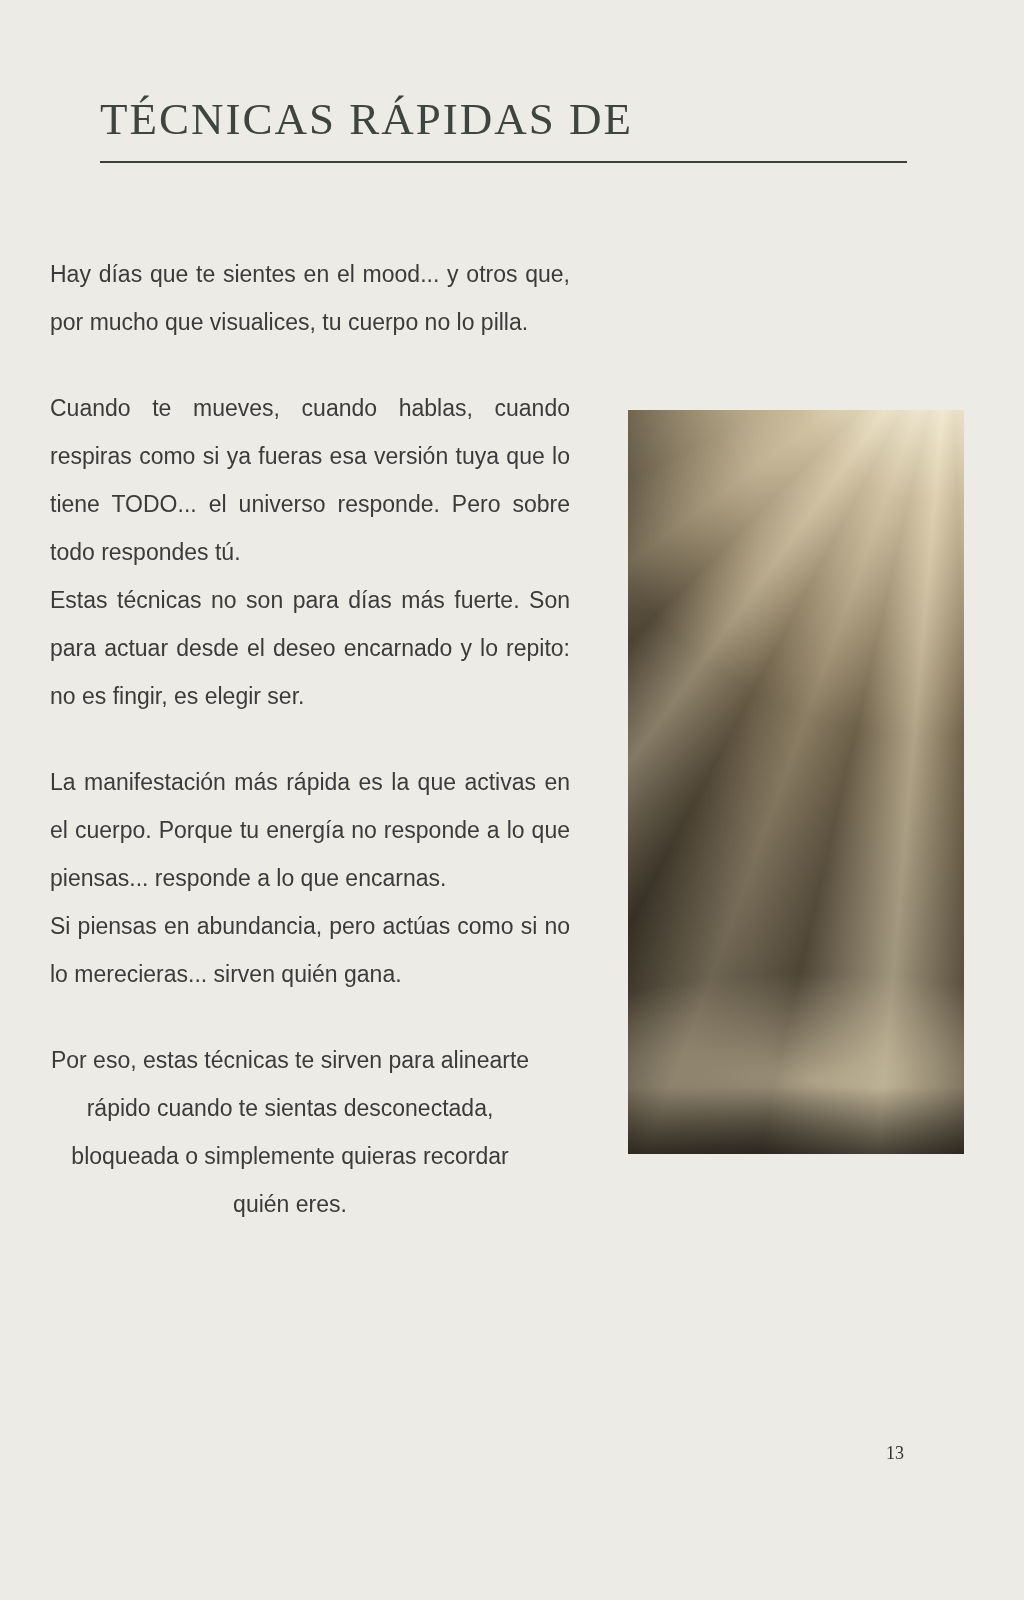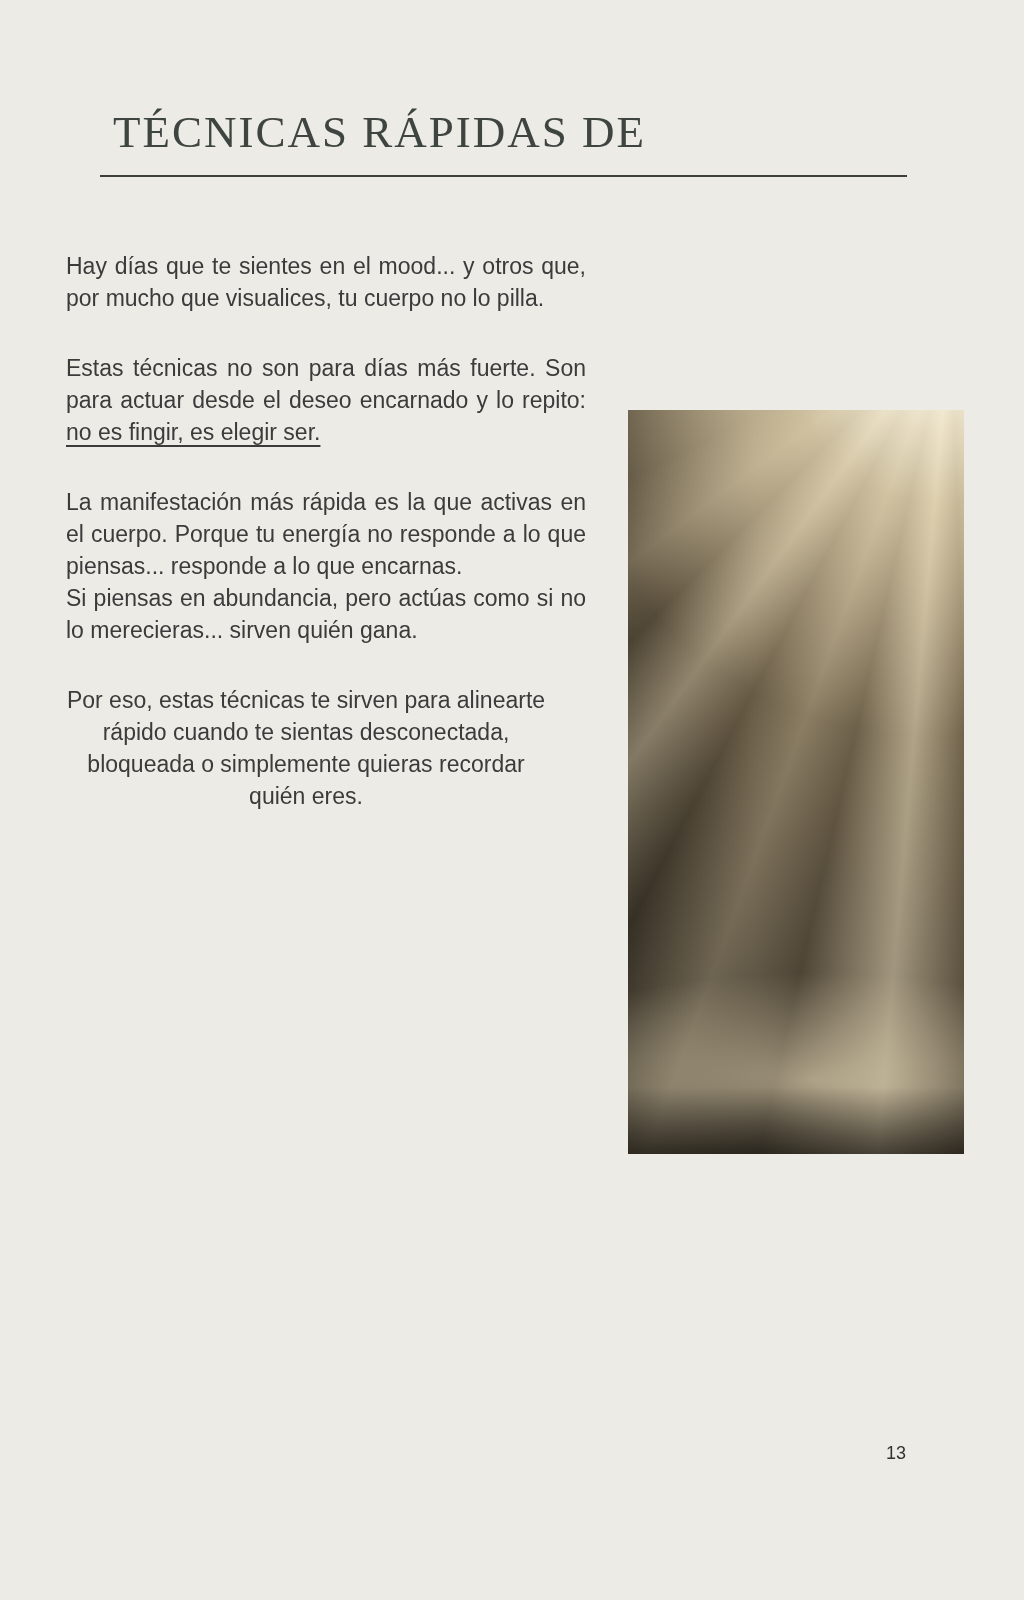--- a/index.html
+++ b/index.html
@@ -16,21 +16,21 @@
   }
 
   
   .title-block {
     position: absolute;
     left: 100px;
     top: 90px;
     width: 810px;
   }
   h1.title {
-    margin: 13px;
+    margin: 0;
     font-family: "Liberation Serif", serif;
     font-weight: 400;
     font-size: 45px;
     line-height: 1.32;
     letter-spacing: 2px;
     color: #3E4540;
   }
   .t-line { display: block; }
   .title-rule {
     width: 807px;
@@ -39,34 +39,32 @@
     margin-top: 12px;
   }
 
   
   .text-col {
     position: absolute;
     left: 50px;
     top: 250px;
     width: 520px;
     font-size: 23px;
-    line-height: 32px;
+    line-height: 48px;
     color: #3B3B3B;
     text-align: justify;
-    margin-left: 16px;
   }
   .text-col p { margin: 0; }
   .block { margin: 0 0 38px 0; }
   .block:last-child { margin-bottom: 0; }
   .align-left {
     text-align: center;
     width: 480px;
   }
   .u {
-    text-decoration: underline;
     text-underline-offset: 5px;
     text-decoration-thickness: 1.5px;
   }
 
   
   figure.light-image {
     position: absolute;
     left: 628px;
     top: 410px;
     width: 336px;
@@ -100,21 +98,21 @@
       linear-gradient(to right, rgba(22,19,14,0.40) 0%, rgba(22,19,14,0) 38%),
       
       linear-gradient(205deg, #9c8c6a 0%, #77684e 28%, #524837 58%, #2d2820 100%);
   }
 
   
   .page-number {
     position: absolute;
     left: 886px;
     top: 1443px;
-    font-family: Liberation Sans, sans-serif;
+    font-family: Liberation Serif, serif;
     font-size: 18px;
     color: #333333;
   }
 </style>
 </head>
 <body>
 
 <div class="page">
 
   <header class="title-block">
@@ -124,20 +122,21 @@
     <div class="title-rule"></div>
   </header>
 
   <main class="text-col">
 
     <div class="block">
       <p>Hay días que te sientes en el mood... y otros que, por mucho que visualices, tu cuerpo no lo pilla.</p>
     </div>
 
     <div class="block">
+      <p>Cuando te mueves, cuando hablas, cuando respiras como si ya fueras esa versión tuya que lo tiene TODO... el universo responde. Pero sobre todo respondes tú.</p>
       <p><span>Estas técnicas no son para días más fuerte. Son para actuar desde el deseo encarnado y lo repito: </span><span class="u">no es fingir, es elegir ser.</span></p>
     </div>
 
     <div class="block">
       <p>La manifestación más rápida es la que activas en el cuerpo. Porque tu energía no responde a lo que piensas... responde a lo que encarnas.</p>
       <p>Si piensas en abundancia, pero actúas como si no lo merecieras... sirven quién gana.</p>
     </div>
 
     <div class="block">
       <p class="align-left">Por eso, estas técnicas te sirven para alinearte rápido cuando te sientas desconectada, bloqueada o simplemente quieras recordar quién eres.</p>

